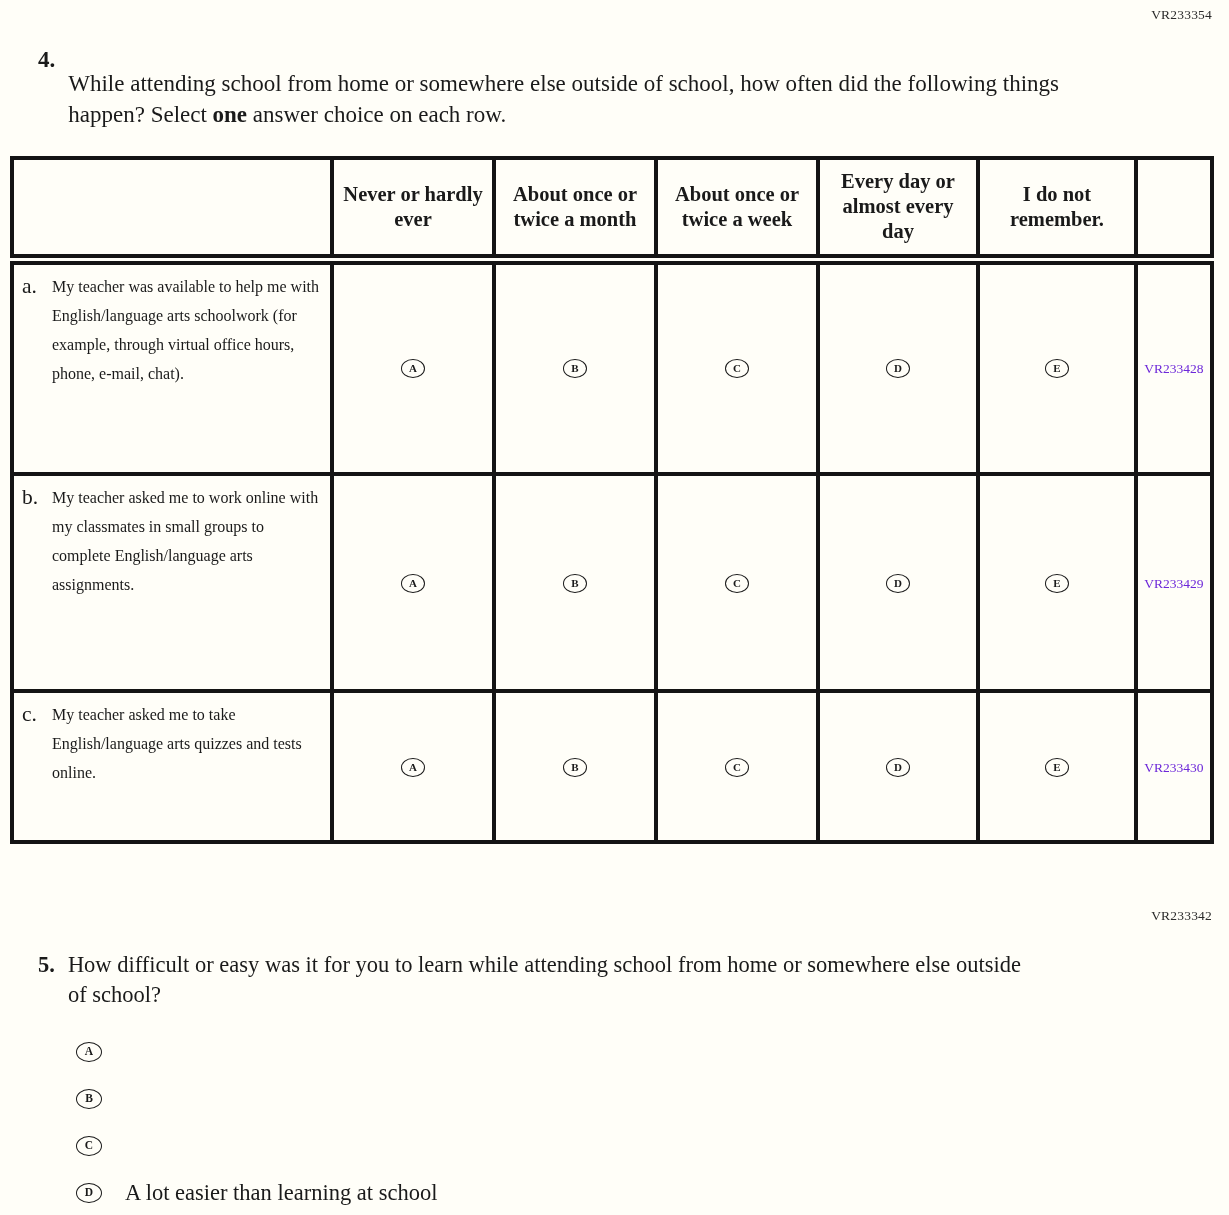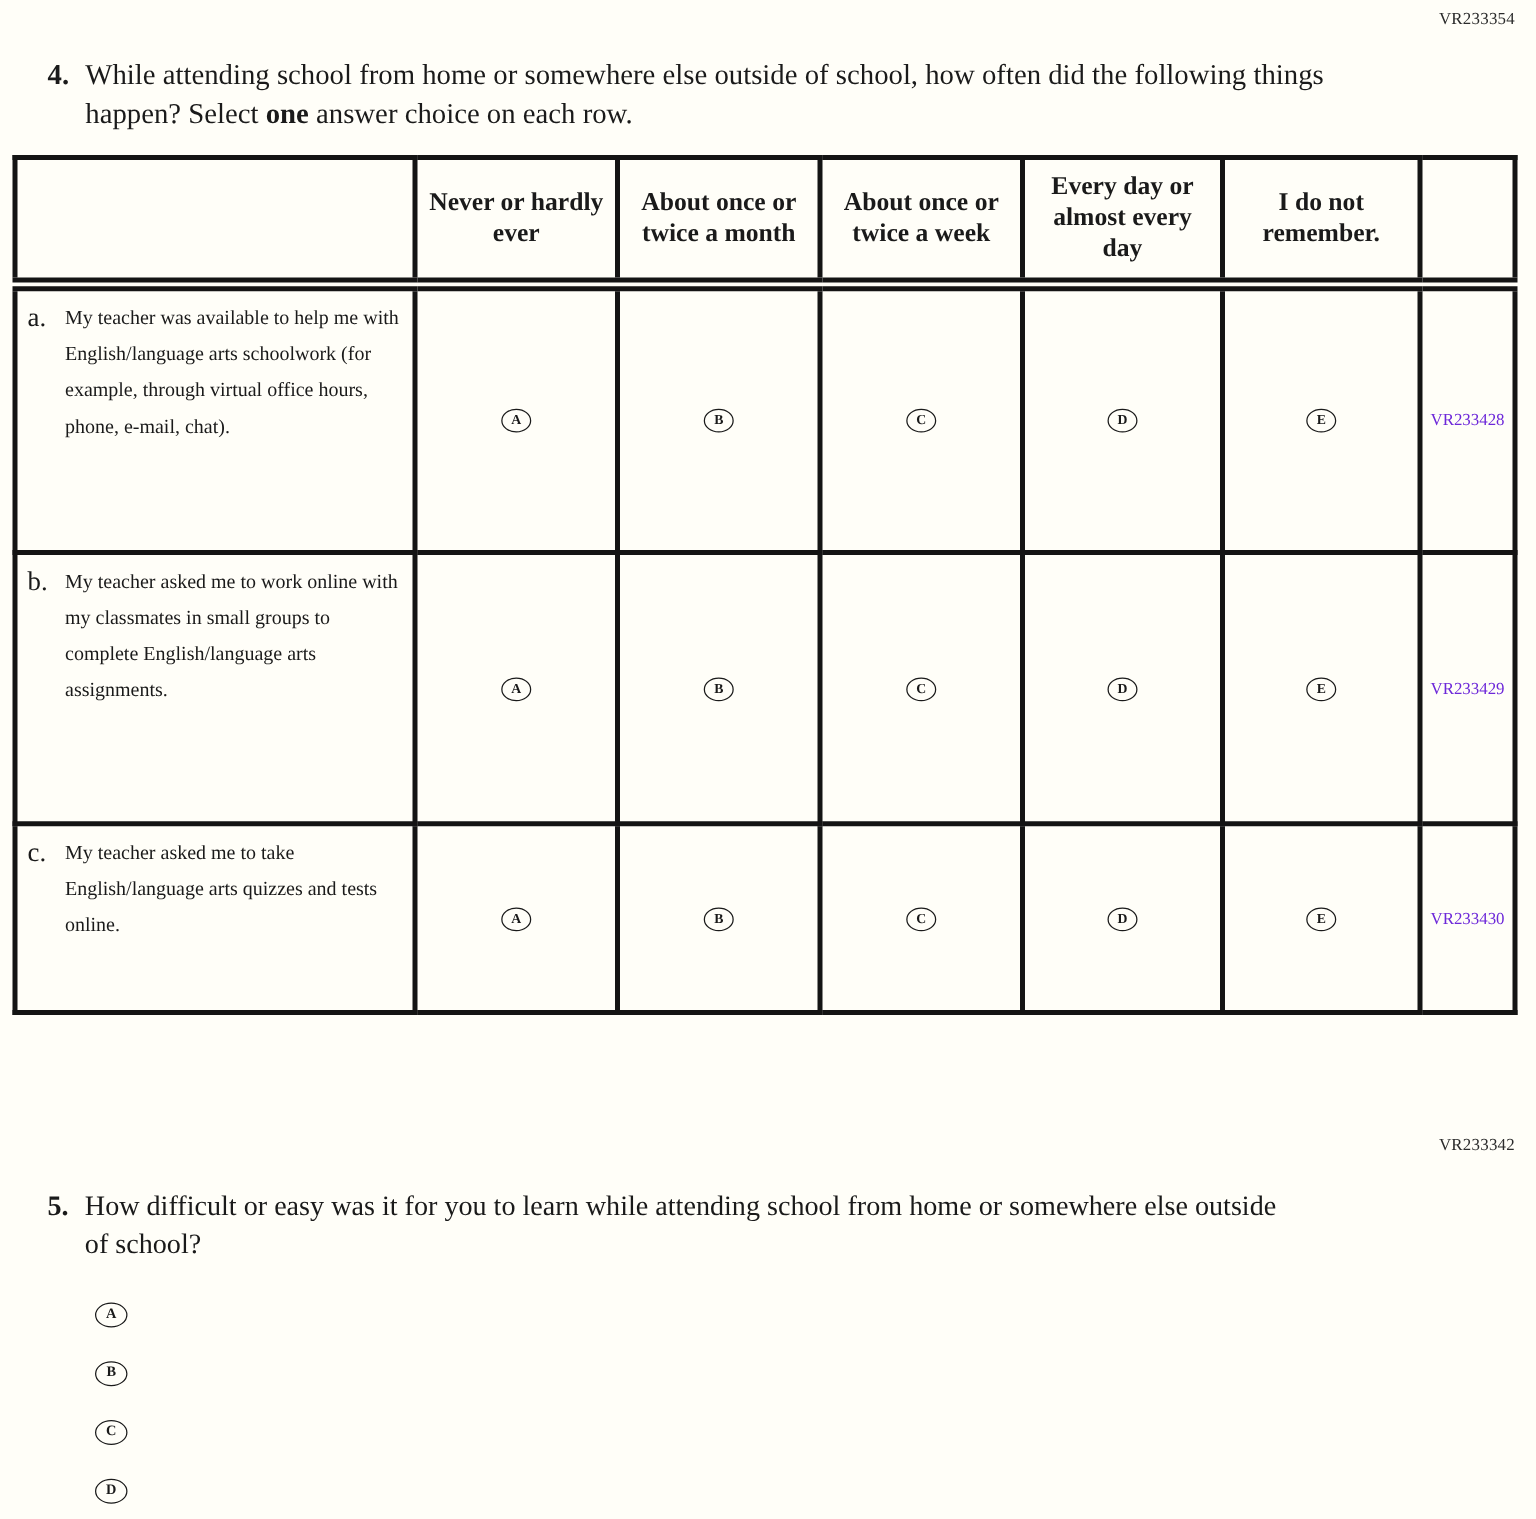--- a/index.html
+++ b/index.html
@@ -21,30 +21,30 @@
   .code-topright { position: absolute; top: 7px; right: 17px; text-align: center; }
   .code-midright { position: absolute; top: 908px; right: 17px; }
 
   .question {
     position: absolute;
     display: flex;
     gap: 13px;
     align-items: flex-start;
   }
   .q4 { top: 44px; left: 38px; }
-  .q4 .qtext { width: 1010px; font-size: 23px; line-height: 31px; }
+  .q4 .qtext { width: 1010px; font-size: 23px; line-height: 31px; margin-top: 24px; }
   .q5 { top: 950px; left: 38px; }
   .q5 .qtext { width: 975px; font-size: 22.5px; line-height: 30px; }
   .qnum { font-weight: bold; font-size: 23px; line-height: 31px; }
   .q5 .qnum { font-size: 22.5px; line-height: 30px; }
   .bold { font-weight: bold; }
 
   table.matrix {
     position: absolute;
-    top: 124px;
+    top: 156px;
     left: 10px;
     width: 1200px;
     border-collapse: collapse;
     table-layout: fixed;
   }
   table.matrix th, table.matrix td {
     border: 4px solid #141414;
   }
   table.matrix thead th {
     border-bottom: 11px double #141414;
@@ -206,16 +206,17 @@
       <span class="bubble">A</span>
     </div>
     <div class="option-row">
       <span class="bubble">B</span>
     </div>
     <div class="option-row">
       <span class="bubble">C</span>
     </div>
     <div class="option-row">
       <span class="bubble">D</span>
+      <span class="option-label">A lot easier than learning at school</span>
     </div>
   </div>
 
 </div>
 
 </body></html>

